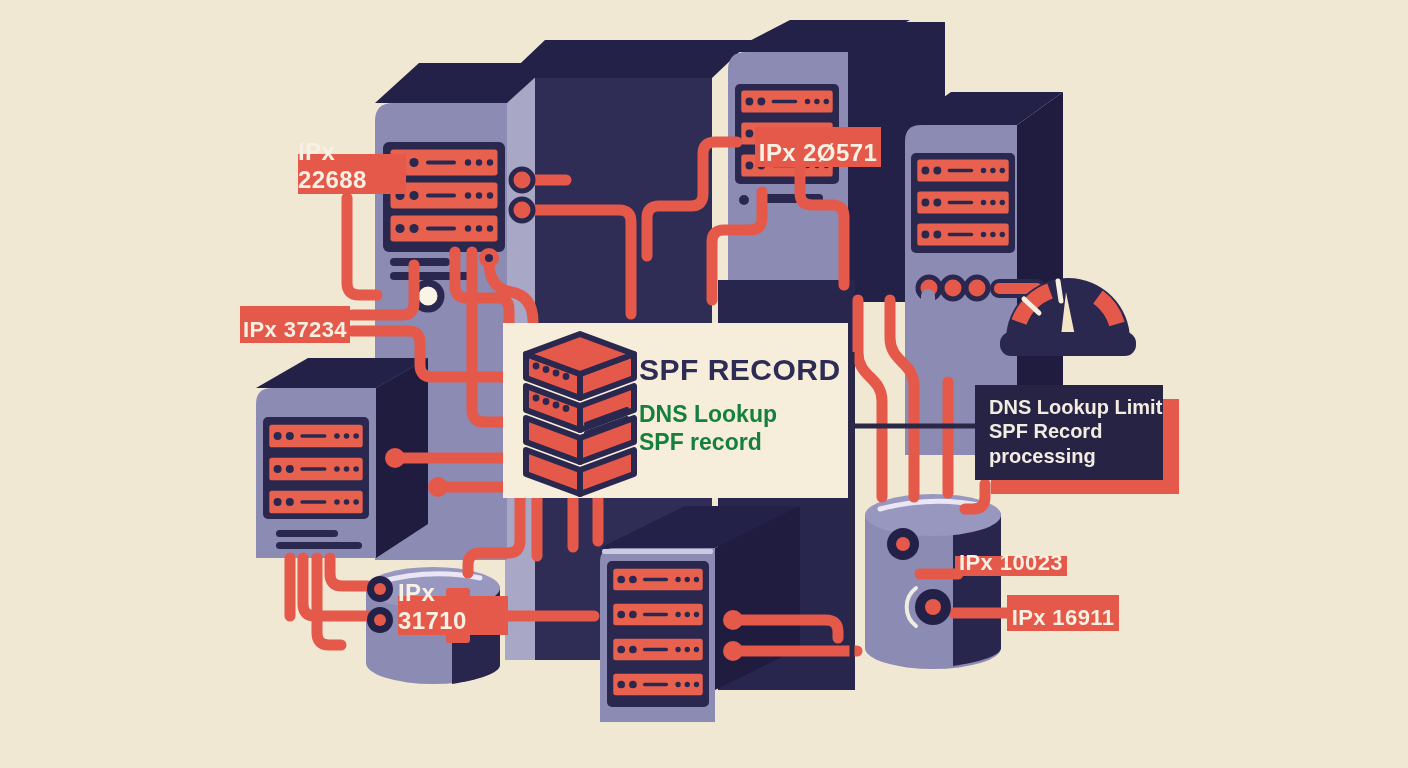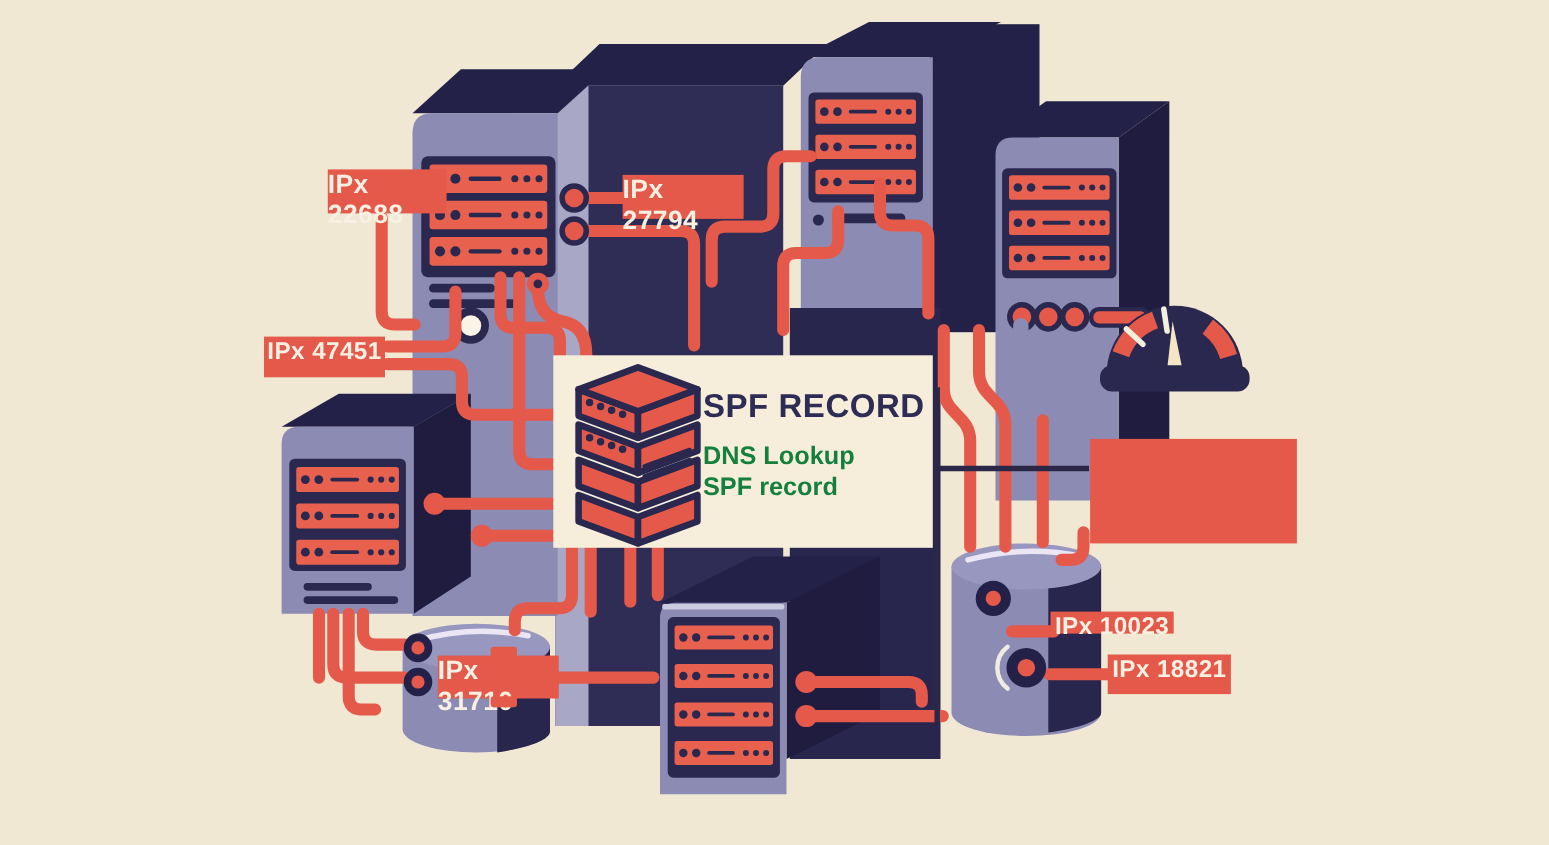--- a/index.html
+++ b/index.html
@@ -1,19 +1,19 @@
 <!DOCTYPE html>
 <html><head>
 <meta charset="utf-8">
 <style>
   html,body{margin:0;padding:0;background:#f1e8d4;}
   .stage{position:relative;width:1408px;height:768px;background:#f1e8d4;overflow:hidden;
          font-family:"Liberation Sans",sans-serif;}
   .art{position:absolute;left:0;top:0;}
-  .ip{position:absolute;background:#e4594a;color:#f7f0e3;display:flex;align-items:flex-start;
+  .ip{position:absolute;background:#e4594a;color:#f7f0e3;display:flex;align-items:flex-end;
       justify-content:center;font-size:24px;font-weight:600;letter-spacing:.4px;}
   .ip.small{font-size:22px;}
   .ip.tabs::before,.ip.tabs::after{content:"";position:absolute;left:44%;width:24px;height:10px;
       background:#e4594a;border-radius:3px;}
   .ip.tabs::before{top:-8px;} .ip.tabs::after{bottom:-8px;}
   .card{position:absolute;left:503px;top:323px;width:345px;height:175px;background:#f6eedb;}
   .card .icon{position:absolute;left:16px;top:6px;}
   .card .title{position:absolute;left:136px;top:30px;font-size:30px;font-weight:700;
       color:#2e2b55;letter-spacing:.5px;}
   .card .sub{position:absolute;left:136px;top:78px;font-size:23px;font-weight:600;color:#15803d;
@@ -225,34 +225,39 @@
   </svg>
   <div class="title">SPF RECORD</div>
   <div class="sub">
     <div>DNS Lookup</div>
     <div>SPF record</div>
   </div>
 </div>
 
 <div class="callout-wrap">
   <div class="callout-shadow"></div>
+  <div class="callout">
+    <div>DNS Lookup Limit</div>
+    <div>SPF Record</div>
+    <div>processing</div>
+  </div>
 </div>
 
 <div class="ip" style="left:298px;top:154px;width:108px;height:40px;">
   <span>IPx 22688</span>
     </div>
-<div class="ip" style="left:566px;top:159px;width:110px;height:40px;">
-  <span>IPx 27794</span>
+<div class="ip" style="left:755px;top:127px;width:126px;height:40px;">
+  <span>IPx 2Ø571</span>
     </div>
 <div class="ip small" style="left:240px;top:306px;width:110px;height:37px;">
-  <span>IPx 47451</span>
+  <span>IPx 37234</span>
     </div>
 <div class="ip tabs" style="left:398px;top:596px;width:110px;height:39px;">
   <span>IPx 31710</span>
     </div>
 <div class="ip small" style="left:955px;top:556px;width:112px;height:20px;">
   <span>IPx 10023</span>
     </div>
 <div class="ip small" style="left:1007px;top:595px;width:112px;height:36px;">
-  <span>IPx 18821</span>
+  <span>IPx 16911</span>
     </div>
 
 </div>
 
 </body></html>

